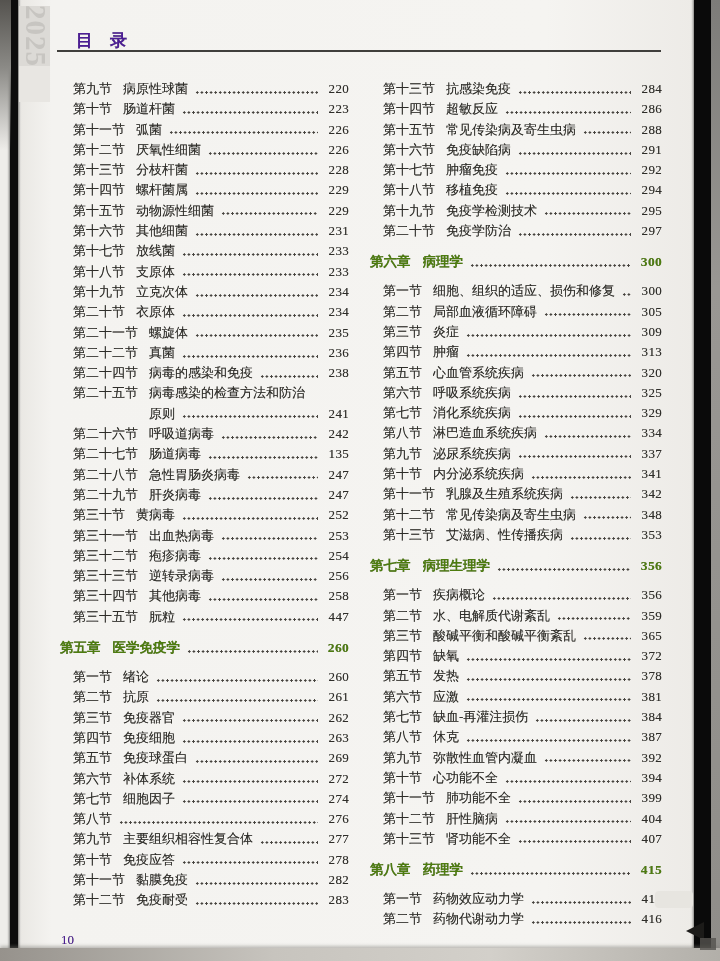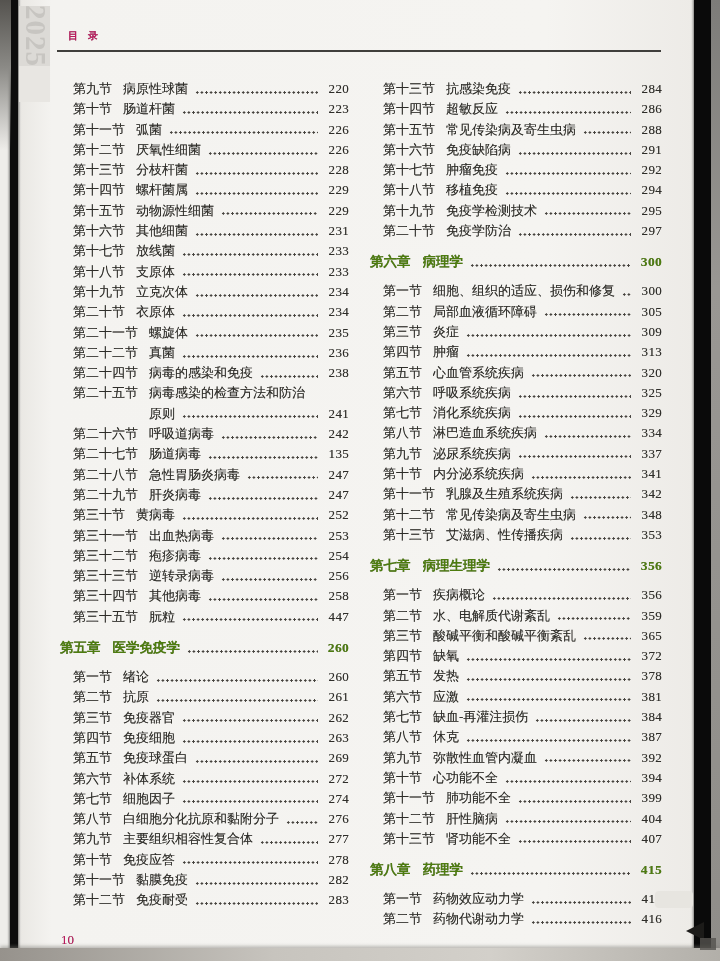--- a/index.html
+++ b/index.html
@@ -23,42 +23,42 @@
   
   .paper{position:absolute;left:18px;top:0;width:676px;height:950px;
     background:linear-gradient(to right,#e9e7e3 0px,#f4f3f0 34px,#f5f4f1 78%,#edebe7 100%);}
   
   .year-tab{position:absolute;left:19px;top:6px;width:31px;height:60px;background:#dcdad6;z-index:3;}
   .year-tab-tail{position:absolute;left:19px;top:66px;width:31px;height:36px;background:#e8e6e2;z-index:3;}
   .year-tab .wm{position:absolute;left:50%;top:50%;
     transform:translate(-50%,-50%) rotate(90deg);
     font-size:29px;font-weight:bold;color:#c7c5c1;letter-spacing:1px;white-space:nowrap;}
   
-  .toc-header{position:absolute;left:68px;top:29px;font-size:10px;font-weight:bold;color:#be185d;
+  .toc-header{position:absolute;left:76px;top:29px;font-size:17px;font-weight:bold;color:#4c1d95;
     text-shadow:0 0 .6px rgba(40,40,40,.5);z-index:4;}
   .header-rule{position:absolute;left:57px;top:50px;width:604px;height:2px;background:#403f3c;z-index:4;}
   
   .toc-col{position:absolute;top:80px;z-index:4;color:#2e2d29;}
   #col-left{left:60px;width:289px;}
   #col-right{left:370px;width:292px;}
   .row{display:flex;align-items:baseline;height:20.3px;font-size:13px;white-space:nowrap;
     text-shadow:0 0 .6px rgba(45,45,40,.5);}
   .row.section,.row.section-nopage{margin-left:13px;}
   .row.chapter{font-weight:bold;font-size:13.5px;height:21px;margin:11px 0 8px 0;color:#4d7c0f;}
   .row.wrap{margin-left:89px;}
   .lbl{flex:none;}
   .ttl{margin-left:11px;flex:0 1 auto;min-width:0;overflow:hidden;}
   .row.wrap .ttl{margin-left:0;}
   .chapter .ttl{margin-left:12px;text-align:right;}
   .dots{flex:1 1 8px;min-width:8px;align-self:center;height:7px;margin:4px 5px 0 7px;
     background-image:radial-gradient(circle,#46433e 1px,rgba(0,0,0,0) 1.35px);
     background-size:4.6px 7px;background-repeat:repeat-x;background-position:left center;}
   .pg{flex:none;min-width:26px;text-align:right;letter-spacing:.3px;}
   
-  .folio{position:absolute;left:61px;top:932px;font-size:13px;color:#be185d;z-index:4;
+  .folio{position:absolute;left:61px;top:932px;font-size:13px;color:#4c1d95;z-index:4;
     text-shadow:0 0 .6px rgba(45,45,40,.5);}
   
   .stain-blob{position:absolute;left:655px;top:891px;width:38px;height:17px;border-radius:4px;
     background:#e7e5e0;z-index:5;}
   .corner-mark{position:absolute;left:686px;top:922px;width:0;height:0;z-index:7;
     border-top:9px solid transparent;border-bottom:9px solid transparent;border-right:18px solid #1c1b19;
     filter:blur(.7px);}
   .corner-smudge{position:absolute;left:700px;top:938px;width:16px;height:12px;background:#55534f;
     z-index:8;opacity:.8;filter:blur(.6px);}
 </style>
@@ -286,21 +286,20 @@
         <span class="pg">272</span>
       </div>
       <div class="row section">
         <span class="lbl">第七节</span>
         <span class="ttl">细胞因子</span>
         <span class="dots"></span>
         <span class="pg">274</span>
       </div>
       <div class="row section">
         <span class="lbl">第八节</span>
-        <span class="ttl">白细胞分化抗原和黏附分子</span>
         <span class="dots"></span>
         <span class="pg">276</span>
       </div>
       <div class="row section">
         <span class="lbl">第九节</span>
         <span class="ttl">主要组织相容性复合体</span>
         <span class="dots"></span>
         <span class="pg">277</span>
       </div>
       <div class="row section">

